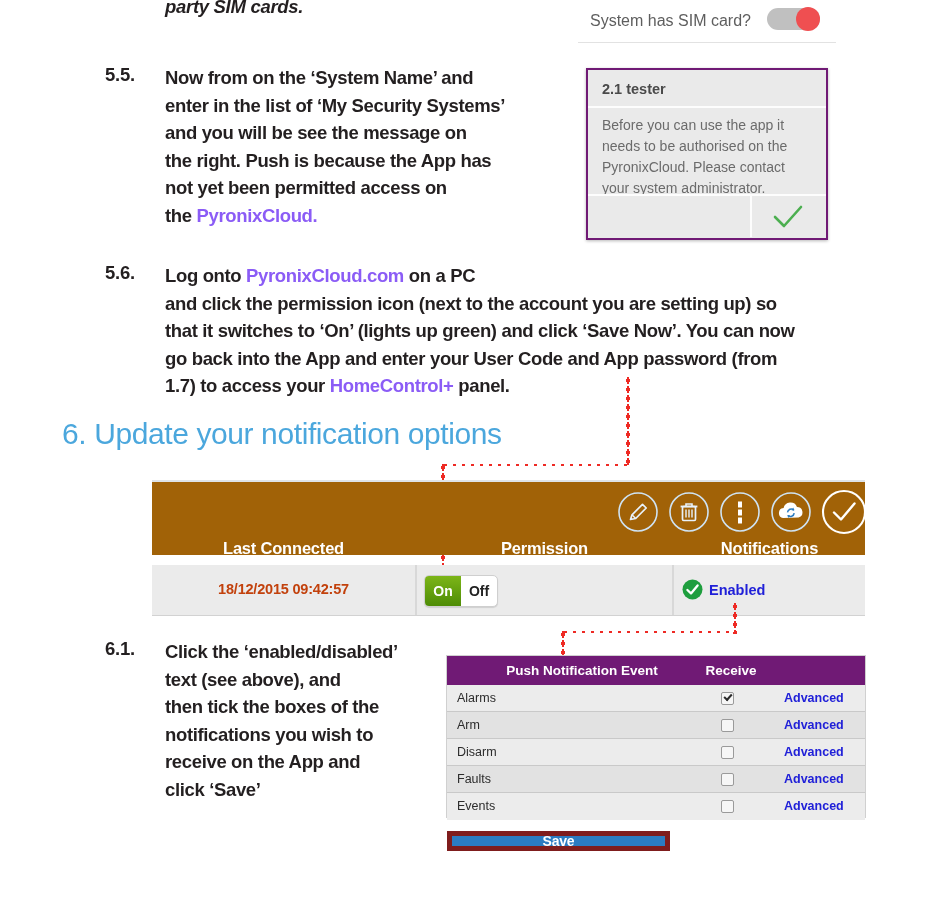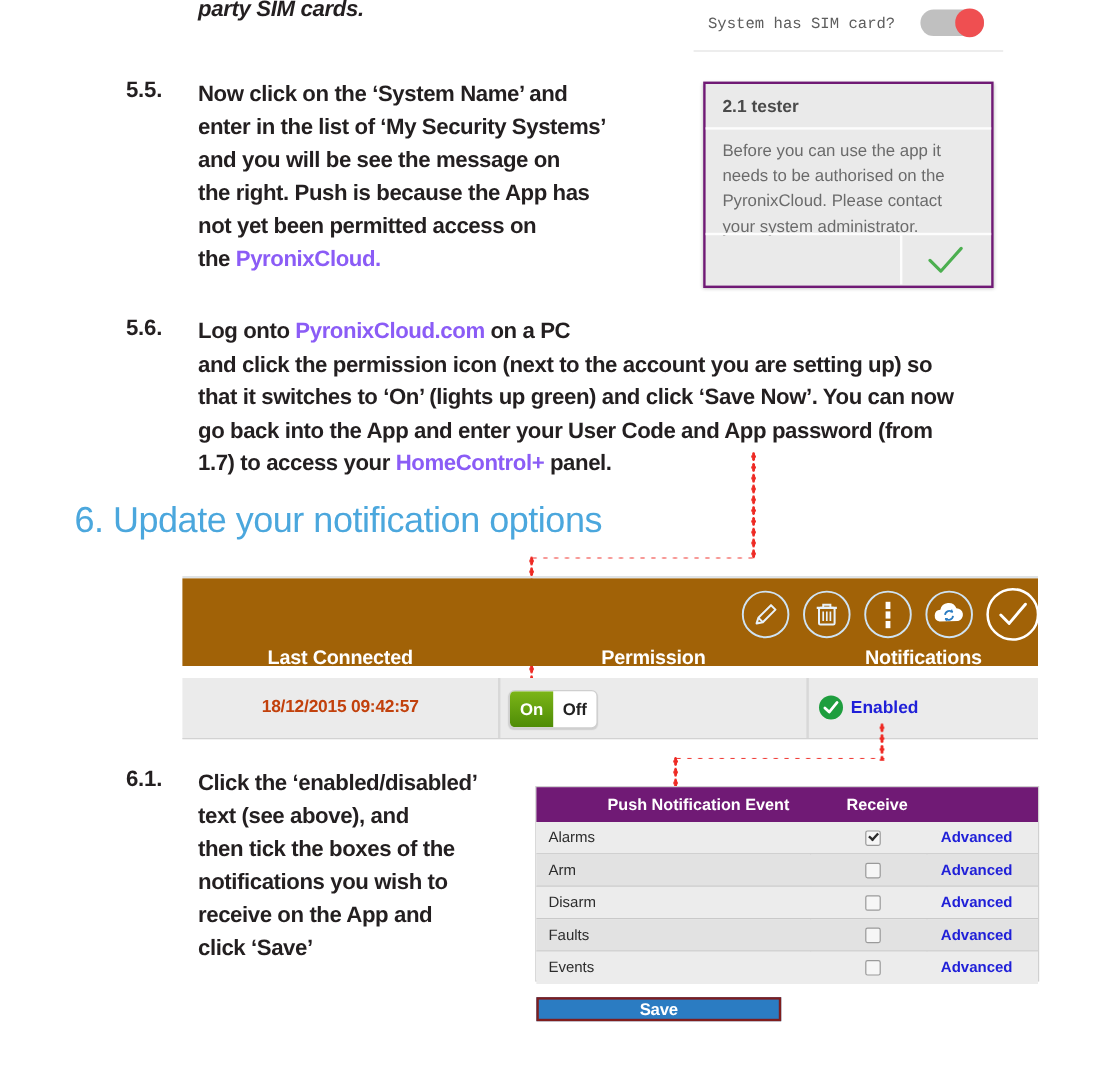--- a/index.html
+++ b/index.html
@@ -29,22 +29,22 @@
     position:absolute;font-size:30px;color:#4ba7dd;font-weight:400;
     letter-spacing:-0.4px;white-space:nowrap;
   }
 
   
   #sim-panel{
     left:578px;top:-18px;width:258px;height:60px;background:#ffffff;
     border-bottom:1px solid #e2e2e2;
   }
   #sim-label{
-    position:absolute;left:12px;top:30px;font-size:13px;color:#5e5e5e;
-    font-family:Liberation Mono, monospace;
+    position:absolute;left:12px;top:30px;font-size:16px;color:#5e5e5e;
+    font-family:Liberation Sans, sans-serif;
   }
   #sim-toggle{
     position:absolute;right:16px;top:26px;width:53px;height:22px;
     border-radius:11px;background:#c0c0c0;
   }
   #sim-knob{
     position:absolute;right:0px;top:-1px;width:24px;height:24px;
     border-radius:50%;background:#ef4f51;
   }
 
@@ -158,22 +158,22 @@
   .push-chk.checked::after{
     content:"";position:absolute;left:2px;top:1px;width:6px;height:3px;
     border-left:2px solid #2b2b2b;border-bottom:2px solid #2b2b2b;
     transform:rotate(-48deg);
   }
   .push-vdiv{position:absolute;top:29px;width:1px;height:134px;background:#c9c9c9;}
   .push-adv{
     position:absolute;left:337px;top:6px;font-size:12.5px;font-weight:bold;color:#2020d8;
   }
   #save-button{
-    position:absolute;left:0px;top:175px;width:204px;height:20px;
-    background:#2b7cc2;border:2px solid #7f1d1d;box-sizing:border-box;
+    position:absolute;left:0px;top:175px;width:223px;height:20px;
+    background:#2b7cc2;border:5px solid #7f1d1d;box-sizing:border-box;
     color:#ffffff;font-size:14px;font-weight:bold;
     display:flex;align-items:center;justify-content:center;letter-spacing:-0.2px;
   }
 </style>
 </head>
 <body>
 
 <div class="abs" id="sim-panel">
   <div id="sim-label">System has SIM card?</div>
   <div id="sim-toggle">
@@ -195,21 +195,21 @@
         </svg>
       </span>
     </div>
   </div>
 </div>
 
 <div class="doc-italic" style="left:165px;top:-4px;">party SIM cards.</div>
 
 <div class="doc-num" style="left:105px;top:64px;">5.5.</div>
 <div class="doc-body" style="left:165px;top:64px;width:400px;">
-  <div><span>Now click on the ‘System Name’ and</span></div>
+  <div><span>Now from on the ‘System Name’ and</span></div>
   <div><span>enter in the list of ‘My Security Systems’</span></div>
   <div><span>and you will be see the message on</span></div>
   <div><span>the right. Push is because the App has</span></div>
   <div><span>not yet been permitted access on</span></div>
   <div><span>the </span><span class="lnk">PyronixCloud.</span></div>
 </div>
 
 <div class="doc-num" style="left:105px;top:262px;">5.6.</div>
 <div class="doc-body" style="left:165px;top:262px;width:720px;">
   <div><span>Log onto </span><span class="lnk">PyronixCloud.com</span><span> on a PC</span></div>

